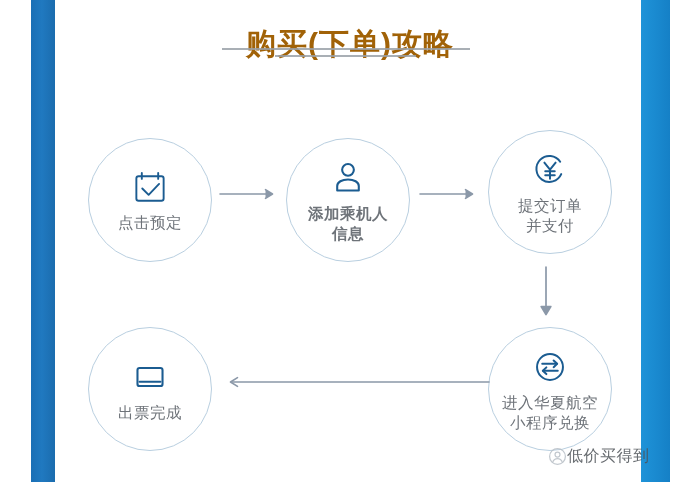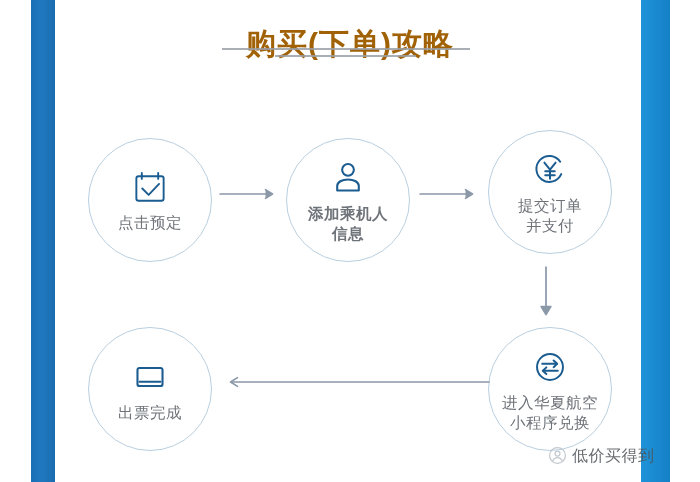--- a/index.html
+++ b/index.html
@@ -119,22 +119,21 @@
   #arrow-2 { left: 419px; top: 186px; }
   #arrow-3 { left: 538px; top: 266px; }
   #arrow-4 { left: 222px; top: 374px; }
 
   
   #watermark {
     position: absolute;
     left: 548px;
     top: 446px;
     display: flex;
-    align-items: flex-start;
-    gap: 5px;
+    align-items: center;
     opacity: .85;
   }
   #watermark-logo {
     width: 19px;
     height: 19px;
     flex: none;
   }
   #watermark-text {
     font-size: 16px;
     color: #4e5358;

